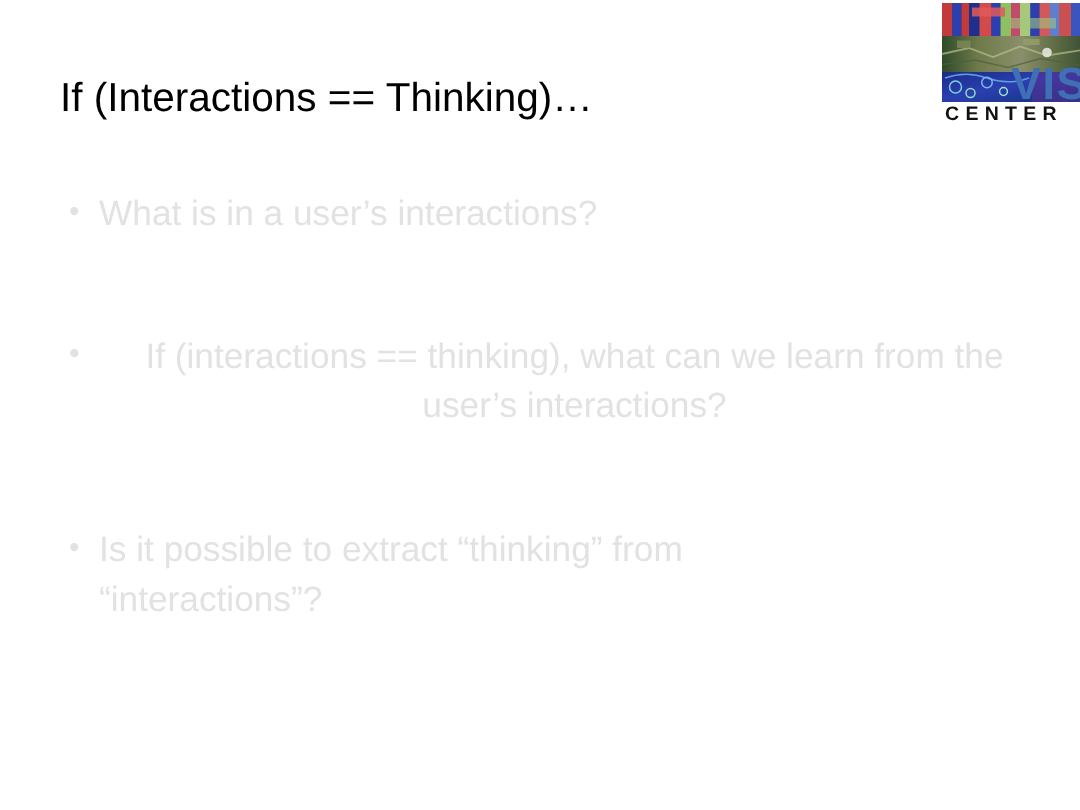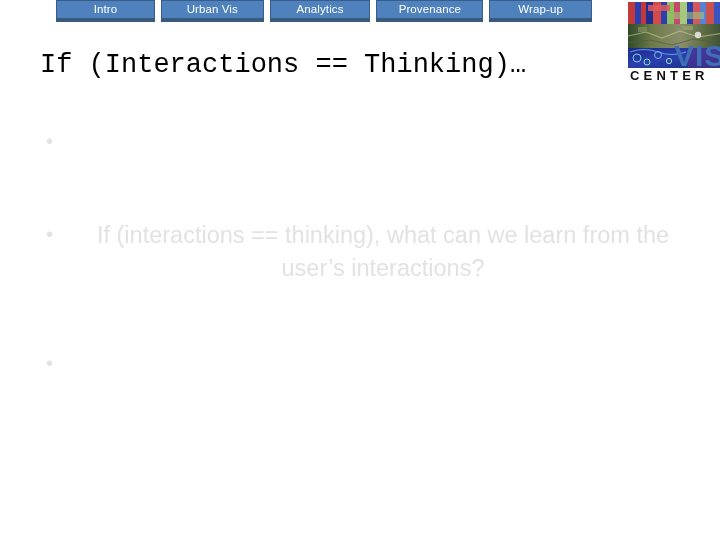--- a/index.html
+++ b/index.html
@@ -74,21 +74,21 @@
 
   
   .title {
     position: absolute;
     left: 40px;
     top: 50px;
     width: 580px;
     color: #000000;
     font-size: 27px;
     line-height: 1.18;
-    font-family: Liberation Mono, monospace;
+    font-family: Liberation Sans, sans-serif;
     white-space: nowrap;
   }
 
   
   .body {
     position: absolute;
     left: 40px;
     top: 126px;
     width: 660px;
   }
@@ -119,37 +119,20 @@
   }
   .bullet-text.w1 { max-width: 470px; }
   .bullet-text.w2 { max-width: 640px; text-align: center; }
   .bullet-text.w3 { max-width: 540px; }
 </style>
 </head>
 <body>
 
 <div class="slide">
 
-  <div class="tabstrip">
-    <div class="tab tab-w1">
-      <span class="tab-label">Intro</span>
-    </div>
-    <div class="tab tab-w2">
-      <span class="tab-label">Urban Vis</span>
-    </div>
-    <div class="tab tab-w3">
-      <span class="tab-label">Analytics</span>
-    </div>
-    <div class="tab tab-w4">
-      <span class="tab-label">Provenance</span>
-    </div>
-    <div class="tab tab-w5">
-      <span class="tab-label">Wrap-up</span>
-    </div>
-  </div>
 
   <div class="logo">
     <svg width="96" height="80" viewBox="0 0 96 80" xmlns="http://www.w3.org/2000/svg">
       <defs>
         <linearGradient id="gmap" x1="0" y1="0" x2="1" y2="0">
           <stop offset="0%" stop-color="#2f4a2a"></stop>
           <stop offset="25%" stop-color="#6d7a4a"></stop>
           <stop offset="55%" stop-color="#8a8f6b"></stop>
           <stop offset="80%" stop-color="#5c6b44"></stop>
           <stop offset="100%" stop-color="#3a4d33"></stop>
@@ -205,26 +188,28 @@
       <text x="2" y="78" font-family="'Liberation Sans', sans-serif" font-size="13" font-weight="bold" fill="#111111" letter-spacing="4.2">CENTER</text>
     </svg>
   </div>
 
   <div class="title">If (Interactions == Thinking)…</div>
 
   <div class="body">
 
     <div class="bullet-row b1">
       <span class="bullet-dot">•</span>
+      <span class="bullet-text w1">What is in a user’s interactions?</span>
     </div>
 
     <div class="bullet-row b2">
       <span class="bullet-dot">•</span>
       <span class="bullet-text w2">If (interactions == thinking), what can we learn from the user’s interactions?</span>
     </div>
 
     <div class="bullet-row b3">
       <span class="bullet-dot">•</span>
+      <span class="bullet-text w3">Is it possible to extract “thinking” from “interactions”?</span>
     </div>
 
   </div>
 
 </div>
 
 </body></html>

